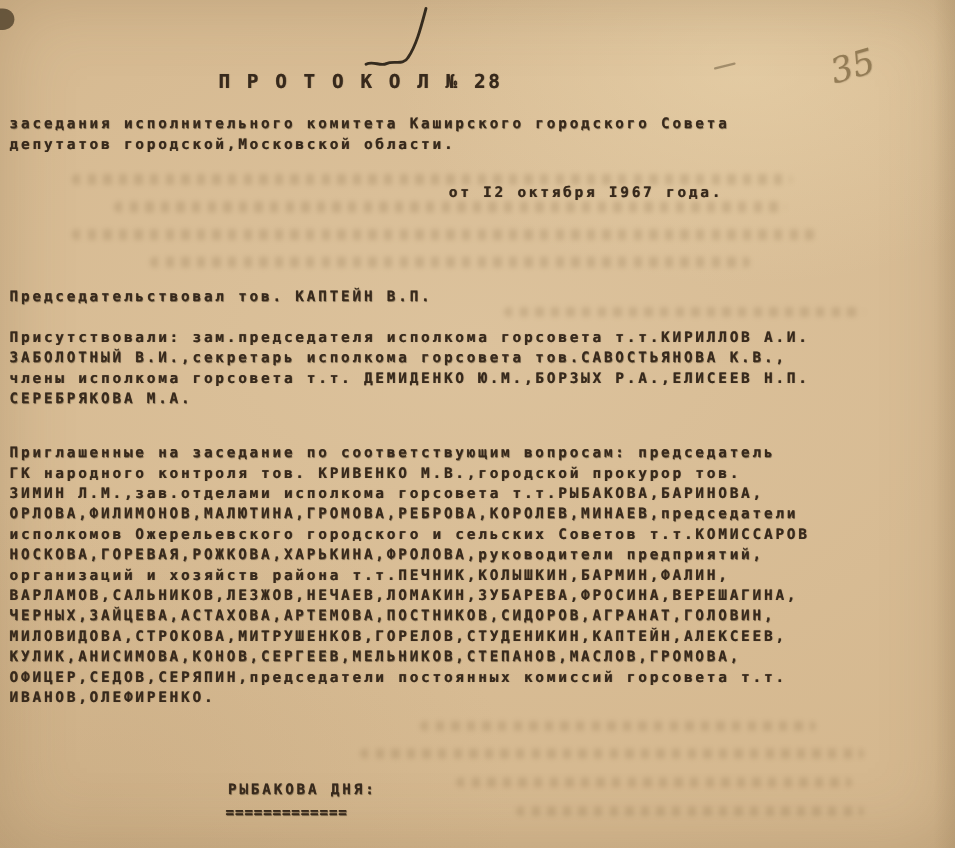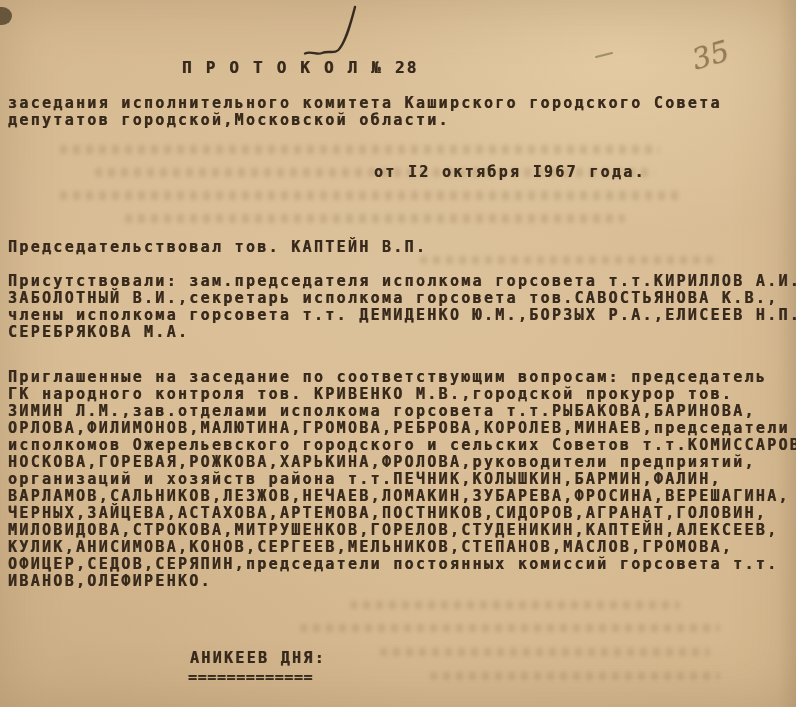--- a/index.html
+++ b/index.html
@@ -14,21 +14,21 @@
       radial-gradient(500px 380px at 10% 95%, rgba(190,160,120,.35), rgba(190,160,120,0) 70%),
       radial-gradient(900px 600px at 50% 40%, #dcc29c 0%, #d5b88f 70%, #cfb289 100%);
     box-shadow:inset 0 0 60px rgba(120,90,55,.25);
   }
   .edge-shade{position:absolute;right:0;top:0;width:18px;height:707px;
     background:linear-gradient(90deg, rgba(120,95,60,0), rgba(120,95,60,.14));}
   .corner-blob{position:absolute;left:0;top:7px;width:12px;height:18px;background:#40331f;
     opacity:.7;border-radius:0 80% 80% 0/0 50% 50% 0;filter:blur(.4px);}
   .tw{ 
     position:absolute;left:8px;white-space:nowrap;
-    font-weight:bold;font-size:15px;letter-spacing:2.3px;line-height:17px;
+    font-weight:bold;font-size:12px;letter-spacing:2.3px;line-height:17px;
     color:#37291c;
     text-shadow:0.4px 0.4px 0.6px rgba(50,36,20,.55), -0.2px 0 0.4px rgba(50,36,20,.35);
   }
   .title{left:182px;font-size:16px;letter-spacing:2.2px;}
   .date{left:374px;}
   .agenda-head{left:190px;}
   .agenda-underline{left:188px;letter-spacing:0.6px;}
   .pencil-number{
     position:absolute;left:692px;top:38px;
     font-family:"DejaVu Serif", serif;font-style:italic;font-size:29px;
@@ -64,21 +64,21 @@
 
   <div class="pencil-number">35</div>
 
   <div class="tw title" style="top:59px;">П Р О Т О К О Л  № 28</div>
 
   <div class="tw" style="top:95px;">
     <div>заседания исполнительного комитета Каширского городского Совета</div>
     <div>депутатов городской,Московской области.</div>
   </div>
 
-  <div class="tw date" style="top:164px;text-align:right;">от I2 октября I967 года.</div>
+  <div class="tw date" style="top:152px;text-align:right;">от I2 октября I967 года.</div>
 
   <div class="tw" style="top:239px;">Председательствовал тов. КАПТЕЙН В.П.</div>
 
   <div class="tw" style="top:273px;">
     <div>Присутствовали: зам.председателя исполкома горсовета т.т.КИРИЛЛОВ А.И.</div>
     <div>ЗАБОЛОТНЫЙ В.И.,секретарь исполкома горсовета тов.САВОСТЬЯНОВА К.В.,</div>
     <div>члены исполкома горсовета т.т. ДЕМИДЕНКО Ю.М.,БОРЗЫХ Р.А.,ЕЛИСЕЕВ Н.П.</div>
     <div>СЕРЕБРЯКОВА М.А.</div>
   </div>
 
@@ -91,16 +91,16 @@
     <div>НОСКОВА,ГОРЕВАЯ,РОЖКОВА,ХАРЬКИНА,ФРОЛОВА,руководители предприятий,</div>
     <div>организаций и хозяйств района т.т.ПЕЧНИК,КОЛЫШКИН,БАРМИН,ФАЛИН,</div>
     <div>ВАРЛАМОВ,САЛЬНИКОВ,ЛЕЗЖОВ,НЕЧАЕВ,ЛОМАКИН,ЗУБАРЕВА,ФРОСИНА,ВЕРЕШАГИНА,</div>
     <div>ЧЕРНЫХ,ЗАЙЦЕВА,АСТАХОВА,АРТЕМОВА,ПОСТНИКОВ,СИДОРОВ,АГРАНАТ,ГОЛОВИН,</div>
     <div>МИЛОВИДОВА,СТРОКОВА,МИТРУШЕНКОВ,ГОРЕЛОВ,СТУДЕНИКИН,КАПТЕЙН,АЛЕКСЕЕВ,</div>
     <div>КУЛИК,АНИСИМОВА,КОНОВ,СЕРГЕЕВ,МЕЛЬНИКОВ,СТЕПАНОВ,МАСЛОВ,ГРОМОВА,</div>
     <div>ОФИЦЕР,СЕДОВ,СЕРЯПИН,председатели постоянных комиссий горсовета т.т.</div>
     <div>ИВАНОВ,ОЛЕФИРЕНКО.</div>
   </div>
 
-  <div class="tw agenda-head" style="top:650px;">АНИКЕЕВ ДНЯ:</div>
+  <div class="tw agenda-head" style="top:650px;">РЫБАКОВА ДНЯ:</div>
   <div class="tw agenda-underline" style="top:669px;">=============</div>
 
 </div>
 
 </body></html>

